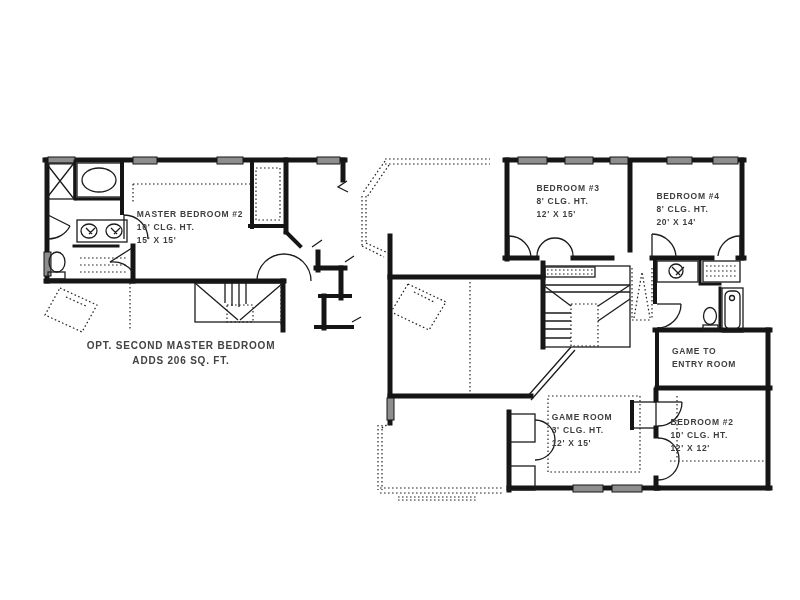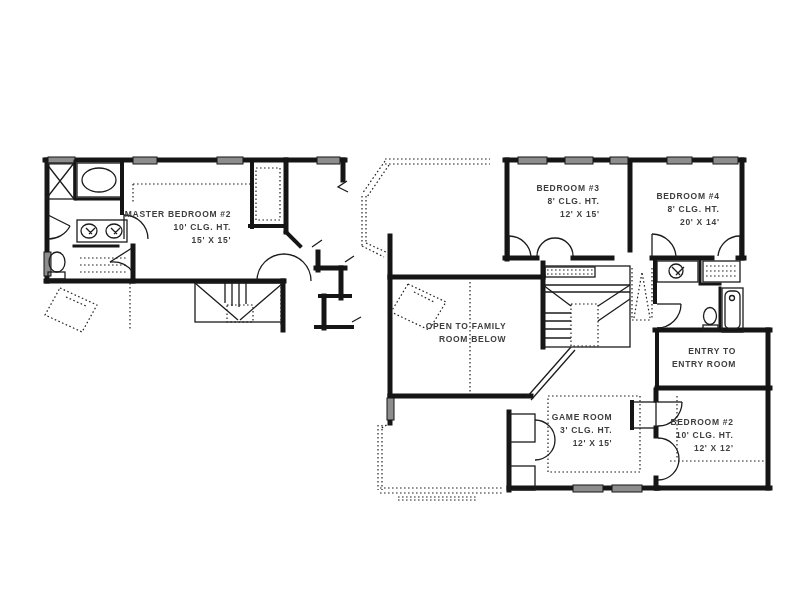--- a/index.html
+++ b/index.html
@@ -1,19 +1,19 @@
 <!DOCTYPE html>
 <html><head>
 <meta charset="utf-8">
 <style>
   html,body{margin:0;padding:0;background:#ffffff;}
   .stage{position:relative;width:800px;height:600px;background:#ffffff;overflow:hidden;
          font-family:"Liberation Sans", sans-serif;}
   .plan-svg{position:absolute;left:0;top:0;}
-  .lbl{position:absolute;transform:translateX(-50%);text-align:right;white-space:nowrap;
+  .lbl{position:absolute;transform:translateX(-50%);text-align:left;white-space:nowrap;
        color:#3e3e3e;font-size:8.5px;line-height:13px;letter-spacing:0.7px;font-weight:600;}
   .lbl div{white-space:nowrap;}
   .caption{position:absolute;transform:translateX(-50%);text-align:center;white-space:nowrap;
        color:#424242;font-size:10px;line-height:14.5px;letter-spacing:0.8px;font-weight:600;}
   
   .w5{stroke:#151515;stroke-width:5;fill:none;stroke-linecap:square;}
   .w4{stroke:#151515;stroke-width:4;fill:none;stroke-linecap:square;}
   .w3{stroke:#151515;stroke-width:3;fill:none;stroke-linecap:square;}
   .thin{stroke:#1c1c1c;stroke-width:1.3;fill:none;}
   .dot{stroke:#222;stroke-width:1.2;fill:none;stroke-dasharray:1.6 2.4;}
@@ -256,48 +256,46 @@
 
     <g>
       <path class="dot" d="M378,425 V490 M382,425 V490"></path>
       <path class="dot" d="M380,488 H502 M380,493 H502"></path>
       <path class="dot" d="M398,497 H478 M398,500 H478"></path>
       <path class="dot" d="M390,423 L380,429"></path>
     </g>
   </g>
 </svg>
 
-<div class="lbl" style="left:178px;top:208px">
+<div class="lbl" style="left:190px;top:208px">
   <div>MASTER BEDROOM #2</div>
   <div>10' CLG. HT.</div>
   <div>15' X 15'</div>
 </div>
 
 <div class="caption" style="left:181px;top:339px">
+  <div>OPT. SECOND MASTER BEDROOM</div>
+  <div>ADDS 206 SQ. FT.</div>
 </div>
 
 <div class="lbl" style="left:568px;top:182px">
   <div>BEDROOM #3</div>
   <div>8' CLG. HT.</div>
   <div>12' X 15'</div>
 </div>
 
 <div class="lbl" style="left:688px;top:190px">
   <div>BEDROOM #4</div>
   <div>8' CLG. HT.</div>
   <div>20' X 14'</div>
 </div>
 
-<div class="lbl" style="left:466px;top:320px">
-  <div>OPEN TO FAMILY</div>
-  <div>ROOM BELOW</div>
-</div>
 
 <div class="lbl" style="left:704px;top:345px">
-  <div>ENTRY TO</div>
+  <div>GAME TO</div>
   <div>ENTRY ROOM</div>
 </div>
 
 <div class="lbl" style="left:582px;top:411px">
   <div>GAME ROOM</div>
   <div>3' CLG. HT.</div>
   <div>12' X 15'</div>
 </div>
 
 <div class="lbl" style="left:702px;top:416px">

